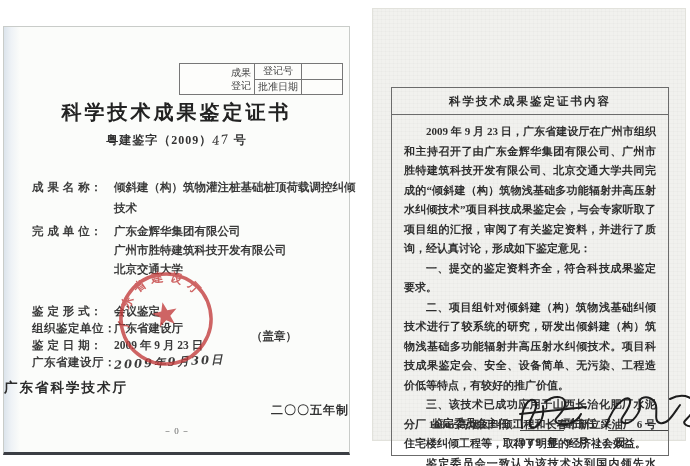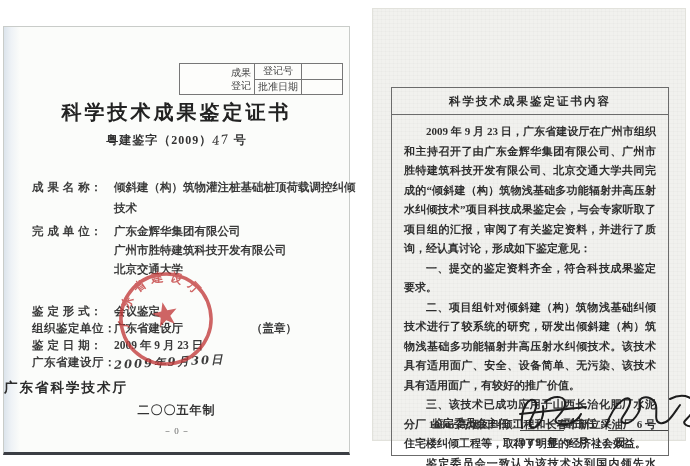--- a/index.html
+++ b/index.html
@@ -24,27 +24,27 @@
   .cover-title{position:absolute;left:0;top:72px;width:100%;text-align:center;
     font-size:20px;font-weight:bold;letter-spacing:3px;color:#222;}
   .cover-docno{position:absolute;left:0;top:105px;width:100%;text-align:center;
     font-size:12px;font-weight:bold;letter-spacing:1px;color:#333;}
   .hand{display:inline-block;font-style:italic;transform:rotate(-8deg);
     font-family:"DejaVu Serif",serif;font-weight:normal;}
 
   .fld{position:absolute;left:28px;white-space:nowrap;font-size:11.5px;font-weight:bold;color:#3a3a3a;}
   .fld .lbl{display:inline-block;width:82px;letter-spacing:.5px;}
   .fld .cont{display:inline-block;}
-  .seal-note{position:absolute;left:219px;top:0;font-weight:bold;}
+  .seal-note{position:absolute;left:219px;top:8px;font-weight:bold;}
   .hand-date{font-style:italic;letter-spacing:2px;transform:rotate(-3deg);display:inline-block;
     font-family:"DejaVu Serif",serif;color:#3c3c3c;}
 
   .issuer{position:absolute;left:0;top:352px;width:100%;text-align:left;
     font-size:13.5px;font-weight:bold;letter-spacing:2px;color:#2c2c2c;}
-  .edition{position:absolute;left:0;top:375px;width:100%;text-align:center;
+  .edition{position:absolute;left:0;top:375px;width:100%;text-align:right;
     font-size:12px;font-weight:bold;letter-spacing:1px;color:#333;}
   .pageno{position:absolute;left:0;top:398px;width:100%;text-align:center;
     font-size:9px;color:#666;}
 
   .stamp{position:absolute;left:112px;top:242px;width:100px;height:100px;
     opacity:.78;transform:rotate(-12deg);pointer-events:none;}
 
   
   .page-right{position:absolute;left:372px;top:8px;width:314px;height:433px;
     background-color:#f1f1ee;border:1px solid #e2e2dc;box-sizing:border-box;
@@ -143,21 +143,21 @@
     <div class="edition">二〇〇五年制</div>
     <div class="pageno">－ 0 －</div>
   </div>
 
   <div class="page-right">
     <div class="content-box">
       <div class="content-header">科学技术成果鉴定证书内容</div>
       <div class="content-body">
         <p>2009 年 9 月 23 日，广东省建设厅在广州市组织和主持召开了由广东金辉华集团有限公司、广州市胜特建筑科技开发有限公司、北京交通大学共同完成的“倾斜建（构）筑物浅基础多功能辐射井高压射水纠倾技术”项目科技成果鉴定会，与会专家听取了项目组的汇报，审阅了有关鉴定资料，并进行了质询，经认真讨论，形成如下鉴定意见：</p>
         <p>一、提交的鉴定资料齐全，符合科技成果鉴定要求。</p>
-        <p>二、项目组针对倾斜建（构）筑物浅基础纠倾技术进行了较系统的研究，研发出倾斜建（构）筑物浅基础多功能辐射井高压射水纠倾技术。该技术具有适用面广、安全、设备简单、无污染、该技术具有适用面广，有较好的推广价值。</p>
+        <p>二、项目组针对倾斜建（构）筑物浅基础纠倾技术进行了较系统的研究，研发出倾斜建（构）筑物浅基础多功能辐射井高压射水纠倾技术。项目科技成果鉴定会、安全、设备简单、无污染、工程造价低等特点，有较好的推广价值。</p>
         <p>三、该技术已成功应用于山西长治化肥厂水泥分厂 100m 高烟囱纠倾工程和长春市新立采油厂 6 号住宅楼纠倾工程等，取得了明显的经济社会效益。</p>
         <p>鉴定委员会一致认为该技术达到国内领先水平，同意通过科技成果鉴定。</p>
       </div>
 
       <div class="sig-area">
         <div class="sig-row">
           <span>鉴定委员会主任：</span>
           <span class="sig-line" style="width:62px">
             <svg class="sig-svg" width="78" height="44" viewBox="0 0 78 44">
               <g fill="none" stroke="#1d1d1d" stroke-width="2" stroke-linecap="round">

